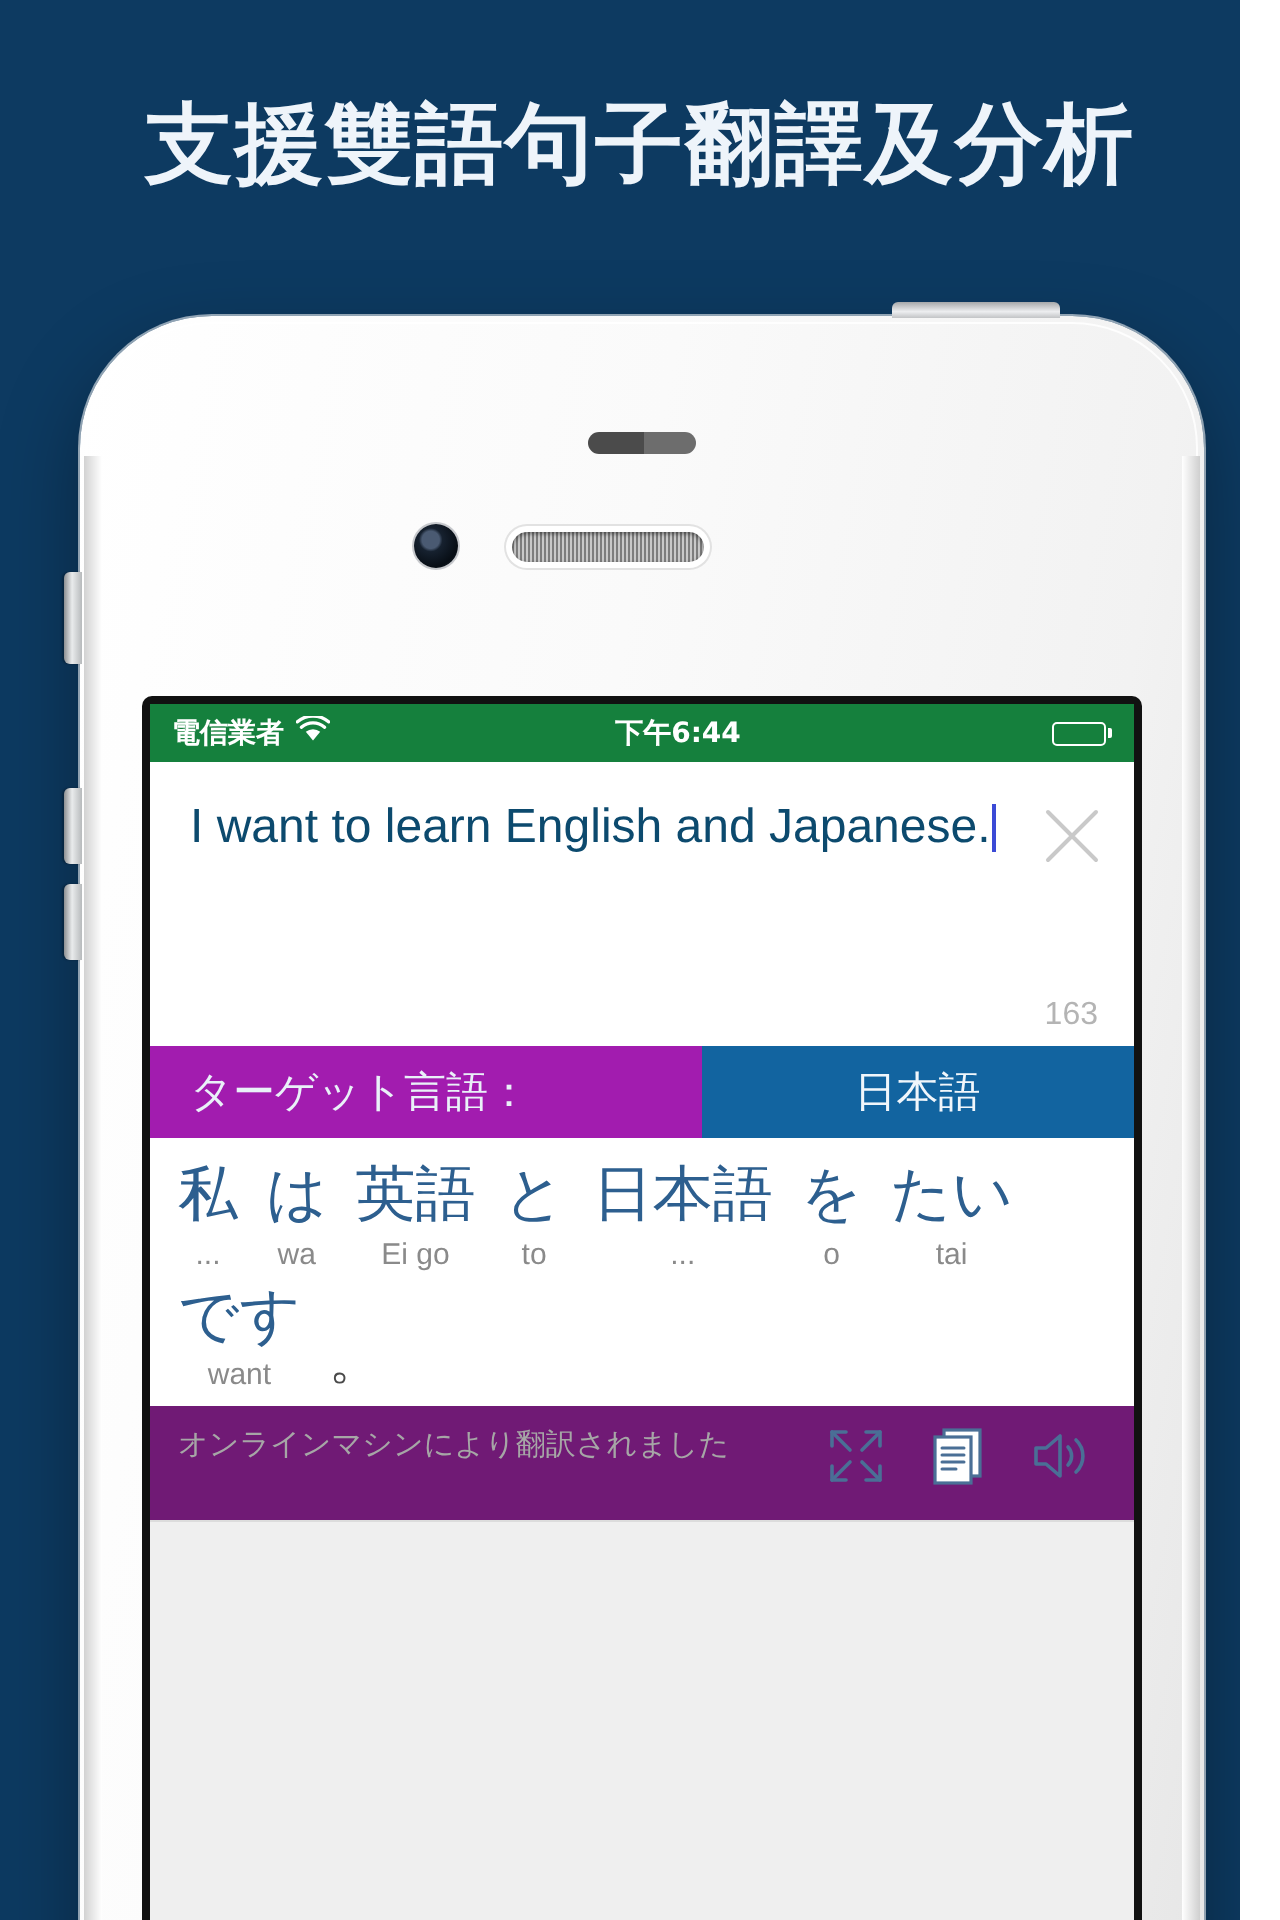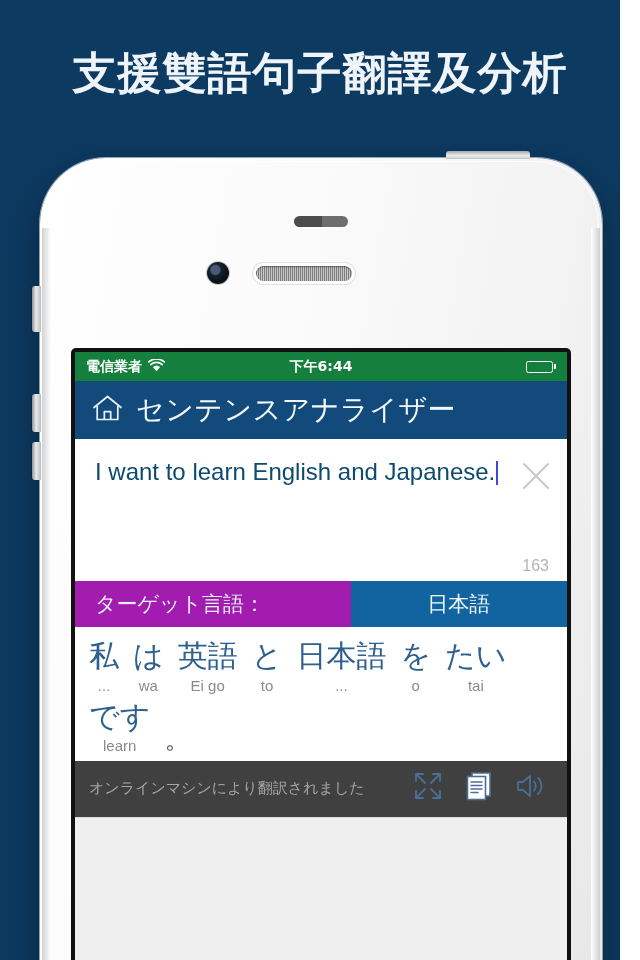--- a/index.html
+++ b/index.html
@@ -101,21 +101,21 @@
   #status-bar{
     height:29px; background:#15803d;
     display:flex; align-items:center;
     padding:0 11px; color:#fff;
     font-size:14px; font-weight:bold;
     font-family:"DejaVu Sans","Liberation Sans",sans-serif;
   }
   #carrier-label{ margin-right:6px; }
   #wifi-icon{ display:inline-block; }
   #status-time{
-    position:absolute; left:0; width:100%;
+    position:absolute; left:18px; width:100%;
     text-align:center; font-size:14px; font-weight:bold;
     pointer-events:none;
   }
   #battery-icon{ margin-left:auto; display:flex; align-items:center; }
   #battery-body{
     width:27px; height:12px; border:1px solid #fff; border-radius:2.5px;
     padding:1.5px;
   }
   #battery-fill{ width:100%; height:100%; background:#fff; border-radius:1px; }
   #battery-cap{ width:2px; height:5px; background:#fff; margin-left:1px; border-radius:0 1px 1px 0; }
@@ -185,23 +185,23 @@
     font-family:"DejaVu Sans","Liberation Sans",sans-serif;
   }
   .token-ro{
     font-size:15px; color:#8a8a8a; line-height:1.4; margin-top:1px;
     font-family:"Liberation Sans","DejaVu Sans",sans-serif;
   }
   .token.punct .token-jp{ color:#4a4a4a; font-size:26px; }
 
   
   #result-footer{
-    display:flex; align-items:center;
+    display:flex; 
     padding:10px 14px 12px 14px;
-    background:#404040;
+    background:#701a75;
     border-top:1px solid #fff;
   }
   #translation-source{
     font-size:15px; color:#a6a6a6;
     font-family:"DejaVu Sans","Liberation Sans",sans-serif;
     white-space:nowrap;
   }
   #footer-actions{ margin-left:auto; display:flex; align-items:center; gap:22px; padding-right:6px; }
   .action-icon{ cursor:pointer; display:block; }
 
@@ -242,30 +242,20 @@
               <path d="M0.7 2.9 a12 12 0 0 1 15.6 0" stroke="#fff" stroke-width="1.7" fill="none" stroke-linecap="round"></path>
             </svg>
           </span>
           <span id="status-time">下午6:44</span>
           <span id="battery-icon">
             <span id="battery-body"><span id="battery-fill"></span></span>
             <span id="battery-cap"></span>
           </span>
         </div>
 
-        <div id="nav-bar">
-          <span id="home-icon">
-            <svg width="33" height="30" viewBox="0 0 33 30">
-              <path d="M3 14.5 L16.5 3.5 L30 14.5" stroke="#eaf2fa" stroke-width="1.7" fill="none" stroke-linecap="round" stroke-linejoin="round"></path>
-              <path d="M6.2 13 V26.5 H26.8 V13" stroke="#eaf2fa" stroke-width="1.7" fill="none" stroke-linejoin="round"></path>
-              <path d="M13.3 26.5 V18.6 H19.7 V26.5" stroke="#eaf2fa" stroke-width="1.7" fill="none" stroke-linejoin="round"></path>
-            </svg>
-          </span>
-          <span id="nav-title">センテンスアナライザー</span>
-        </div>
 
         <div id="input-card">
           <div id="input-text"><span>I want to learn English and Japanese.</span><span id="text-caret"></span></div>
           <span id="clear-icon">
             <svg width="34" height="34" viewBox="0 0 34 34">
               <path d="M5 5 L29 29 M29 5 L5 29" stroke="#c9c9c9" stroke-width="2" stroke-linecap="round"></path>
             </svg>
           </span>
           <span id="char-counter">163</span>
         </div>
@@ -300,21 +290,21 @@
                 <span class="token">
                   <span class="token-jp">を</span>
                   <span class="token-ro">o</span>
                 </span>
                 <span class="token">
                   <span class="token-jp">たい</span>
                   <span class="token-ro">tai</span>
                 </span>
                 <span class="token">
                   <span class="token-jp">です</span>
-                  <span class="token-ro">learn</span>
+                  <span class="token-ro">want</span>
                 </span>
                 <span class="token punct">
                   <span class="token-jp">。</span>
                   <span class="token-ro"></span>
                 </span>
               </div>
         </div>
 
         <div id="result-footer">
           <span id="translation-source">オンラインマシンにより翻訳されました</span>

